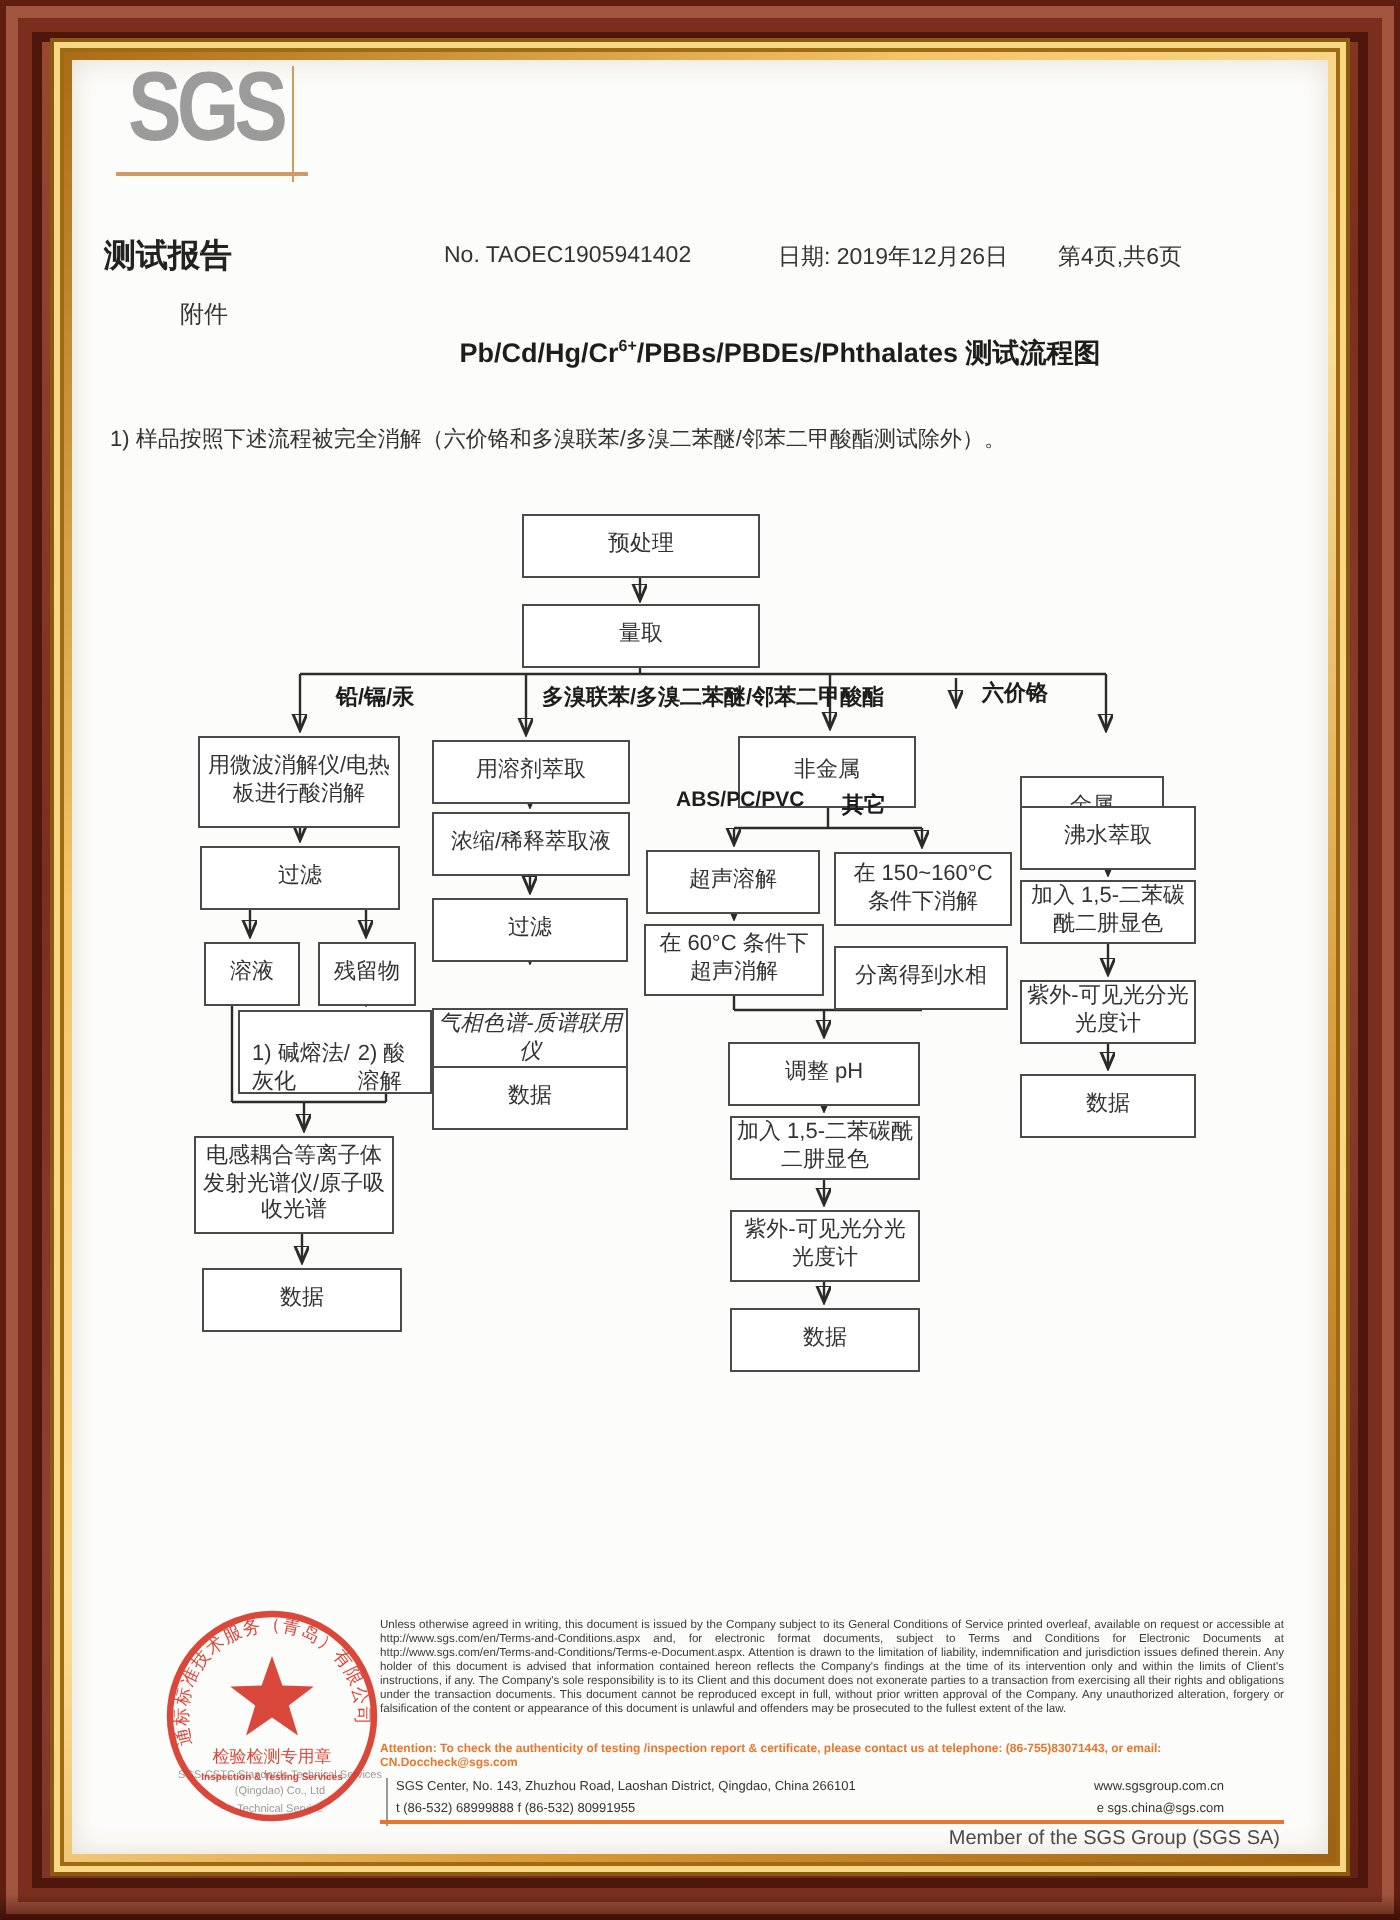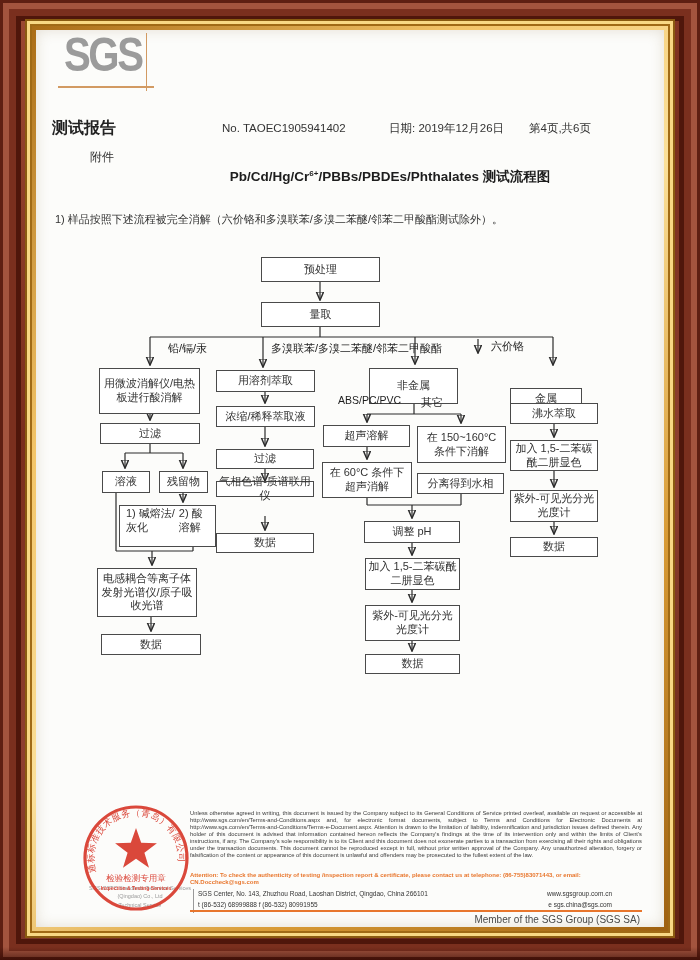--- a/index.html
+++ b/index.html
@@ -28,24 +28,24 @@
   .report-date{position:absolute;left:389px;top:121px;font-size:11.5px;color:#333;}
   .report-page{position:absolute;left:529px;top:121px;font-size:11.5px;color:#333;}
   .attachment{position:absolute;left:90px;top:149px;font-size:12px;color:#333;}
   .flow-title{position:absolute;left:130px;top:168px;width:520px;text-align:center;
      font-size:13.5px;font-weight:bold;color:#1d1d1d;}
   .flow-title sup{font-size:8px;}
   .intro{position:absolute;left:55px;top:212px;width:560px;font-size:11px;color:#333;}
   
   .fbox{position:absolute;border:1px solid #4a4a4a;background:#fff;box-sizing:border-box;
      display:flex;align-items:center;justify-content:center;text-align:center;
-     font-size:11px;color:#333;line-height:1.25;padding:1px 2px;z-index:2;}
+     font-size:11px;color:#333;line-height:1.25;padding:15px 2px;z-index:2;}
   .fbox.left-al{justify-content:flex-start;text-align:left;padding-left:6px;
      flex-direction:row;align-items:flex-start;}
-  .flabel{position:absolute;font-size:11px;font-weight:normal;color:#1d1d1d;z-index:2;white-space:nowrap;}
+  .flabel{position:absolute;font-size:11px;font-weight:bold;color:#1d1d1d;z-index:2;white-space:nowrap;}
   svg.connectors{position:absolute;left:0;top:0;z-index:1;}
   svg.connectors line, svg.connectors path{stroke:#2b2b2b;stroke-width:1.2;fill:none;}
   
   .stamp{position:absolute;left:78px;top:800px;z-index:4;opacity:.92;}
   .company-gray{position:absolute;left:78px;top:884px;width:124px;text-align:center;
      font-size:5.5px;color:#9a9a9a;z-index:3;line-height:1.5;}
   
   .legal{position:absolute;left:190px;top:810px;width:452px;font-size:5.8px;
      line-height:7px;color:#3a3a3a;text-align:justify;z-index:2;}
   .attention{position:absolute;left:190px;top:872px;width:452px;font-size:6px;
@@ -132,21 +132,21 @@
   <div class="fbox left-al" style="left:119px;top:505px;width:97px;height:42px;">
     <div>1) 碱熔法/灰化</div>
     <div>2) 酸溶解</div>
   </div>
   <div class="fbox" style="left:97px;top:568px;width:100px;height:49px;">电感耦合等离子体发射光谱仪/原子吸收光谱</div>
   <div class="fbox" style="left:101px;top:634px;width:100px;height:21px;">数据</div>
 
   <div class="fbox" style="left:216px;top:370px;width:99px;height:22px;">用溶剂萃取</div>
   <div class="fbox" style="left:216px;top:406px;width:99px;height:21px;">浓缩/稀释萃取液</div>
   <div class="fbox" style="left:216px;top:449px;width:98px;height:20px;">过滤</div>
-  <div class="fbox" style="left:216px;top:481px;width:98px;height:16px;">气相色谱-质谱联用仪</div>
+  <div class="fbox" style="left:216px;top:504px;width:98px;height:16px;font-style:italic;">气相色谱-质谱联用仪</div>
   <div class="fbox" style="left:216px;top:533px;width:98px;height:20px;">数据</div>
 
   <div class="fbox" style="left:369px;top:368px;width:89px;height:36px;">非金属</div>
   <div class="fbox" style="left:510px;top:388px;width:72px;height:21px;">金属</div>
   <div class="flabel" style="left:338px;top:394px;font-size:10.5px;">ABS/PC/PVC</div>
   <div class="flabel" style="left:421px;top:395px;">其它</div>
 
   <div class="fbox" style="left:323px;top:425px;width:87px;height:22px;">超声溶解</div>
   <div class="fbox" style="left:322px;top:462px;width:90px;height:36px;">在 60°C 条件下超声消解</div>
   <div class="fbox" style="left:417px;top:426px;width:89px;height:37px;">在 150~160°C 条件下消解</div>

